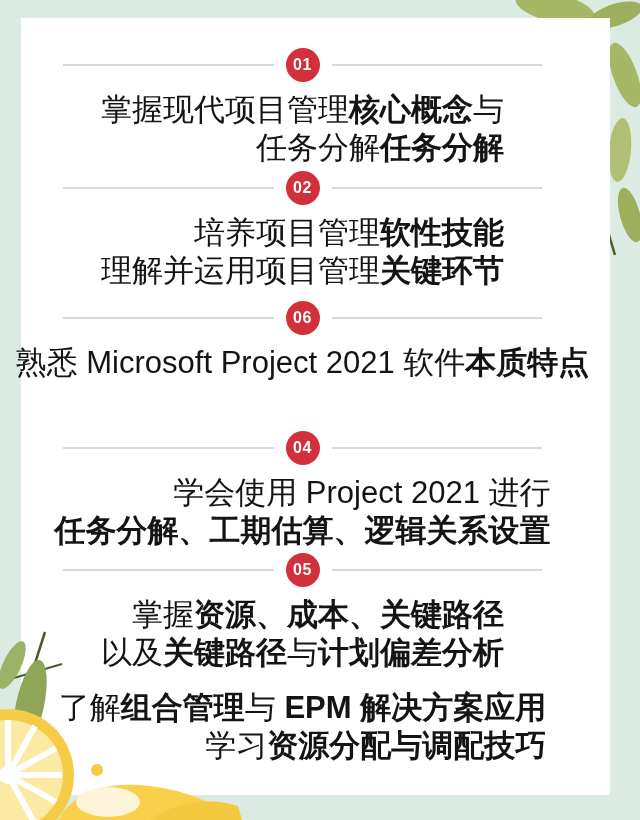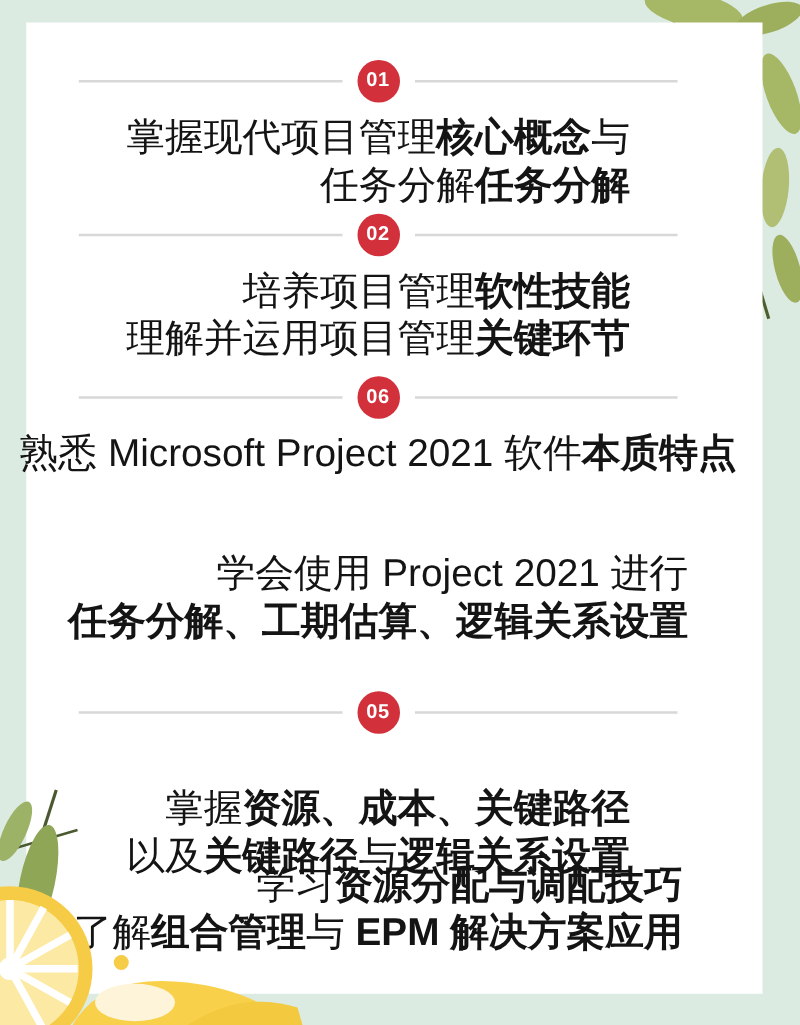--- a/index.html
+++ b/index.html
@@ -34,21 +34,21 @@
     width:479px;height:100%;
   }
   .item{
     position:absolute;left:0;width:100%;
     display:flex;flex-direction:column;align-items:center;
   }
   .item:nth-child(1){top:30px;}
   .item:nth-child(2){top:153px;}
   .item:nth-child(3){top:283px;}
   .item:nth-child(4){top:413px;}
-  .item:nth-child(5){top:535px;gap:32px;}
+  .item:nth-child(5){top:535px;}
   .item:nth-child(6){top:662px;}
   .badge-row{
     display:flex;align-items:center;width:100%;
     column-gap:12px;
   }
   .hr{flex:1;height:2px;background:var(--divider);}
   .badge{
     width:34px;height:34px;border-radius:50%;
     background:var(--accent);color:#fff;
     display:flex;align-items:center;justify-content:center;
@@ -104,40 +104,45 @@
         <div class="badge-row">
           <span class="hr"></span>
           <span class="badge">06</span>
           <span class="hr"></span>
         </div>
         <div class="lines">
           <p class="tline"><span class="run">熟悉 Microsoft Project 2021 软件</span><span class="run b">本质特点</span></p>
         </div>
       </section>
       <section class="item">
+        <div class="badge-row">
+          <span class="hr"></span>
+          <span class="badge">04</span>
+          <span class="hr"></span>
+        </div>
         <div class="lines">
           <p class="tline"><span class="run">学会使用 Project 2021 进行</span></p>
           <p class="tline"><span class="run b">任务分解、工期估算、逻辑关系设置</span></p>
         </div>
       </section>
       <section class="item">
         <div class="badge-row">
           <span class="hr"></span>
           <span class="badge">05</span>
           <span class="hr"></span>
         </div>
         <div class="lines">
           <p class="tline"><span class="run">掌握</span><span class="run b">资源、成本、关键路径</span></p>
-          <p class="tline"><span class="run">以及</span><span class="run b">关键路径</span><span class="run">与</span><span class="run b">逻辑关系设置</span></p>
+          <p class="tline"><span class="run">以及</span><span class="run b">关键路径</span><span class="run">与</span><span class="run b">计划偏差分析</span></p>
         </div>
       </section>
       <section class="item">
         <div class="lines">
+          <p class="tline"><span class="run">了解</span><span class="run b">组合管理</span><span class="run">与 </span><span class="run b">EPM 解决方案应用</span></p>
           <p class="tline"><span class="run">学习</span><span class="run b">资源分配与调配技巧</span></p>
-          <p class="tline"><span class="run">了解</span><span class="run b">组合管理</span><span class="run">与 </span><span class="run b">EPM 解决方案应用</span></p>
         </div>
       </section>
     </div>
 </main>
 
 <svg class="decor bottom-left" width="250" height="200" viewBox="0 0 250 200" aria-hidden="true">
   <line x1="45" y1="12" x2="8" y2="128" stroke="#4A5930" stroke-width="2.5"></line>
   <line x1="0" y1="62" x2="62" y2="44" stroke="#4A5930" stroke-width="2"></line>
   <ellipse cx="12" cy="45" rx="9" ry="26" fill="#9CB266" transform="rotate(25 12 45)"></ellipse>
   <ellipse cx="30" cy="85" rx="14" ry="46" fill="#8FA656" transform="rotate(12 30 85)"></ellipse>

